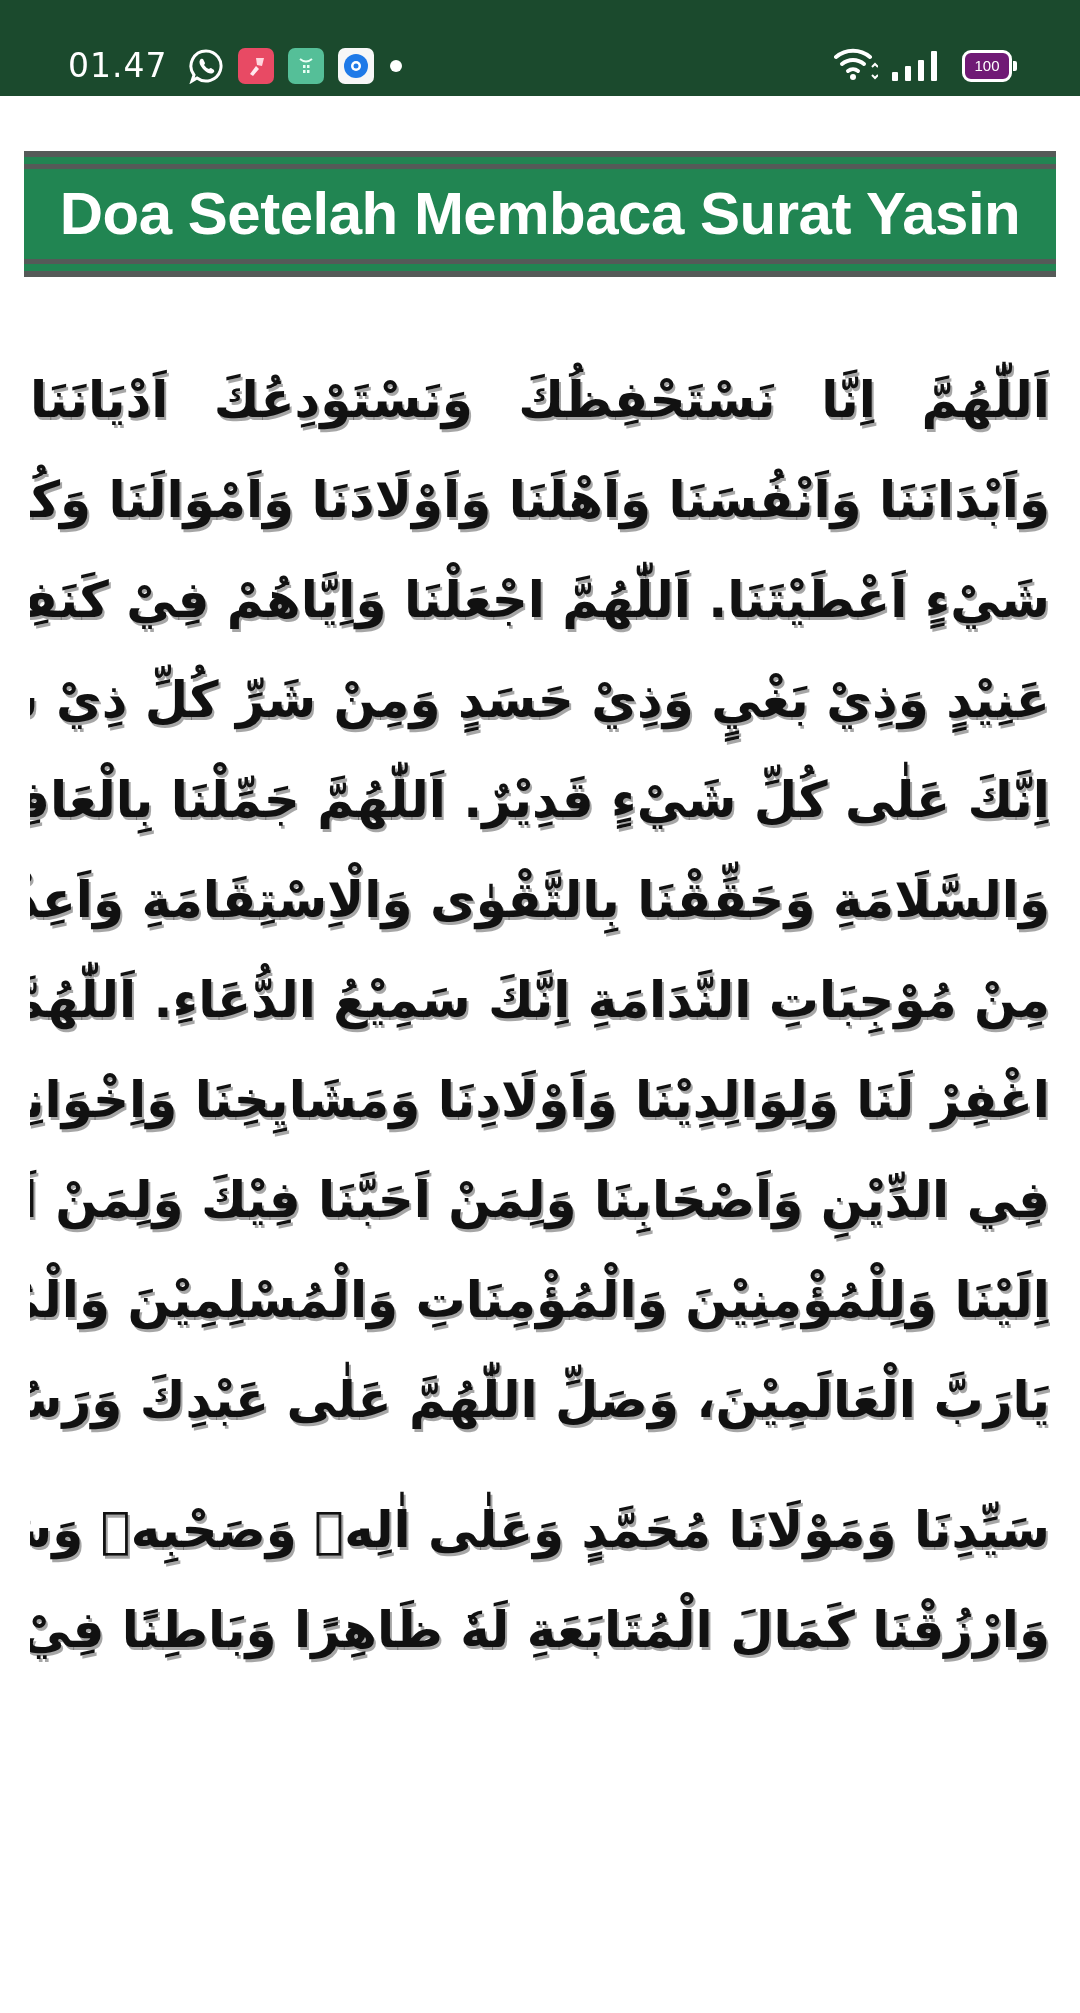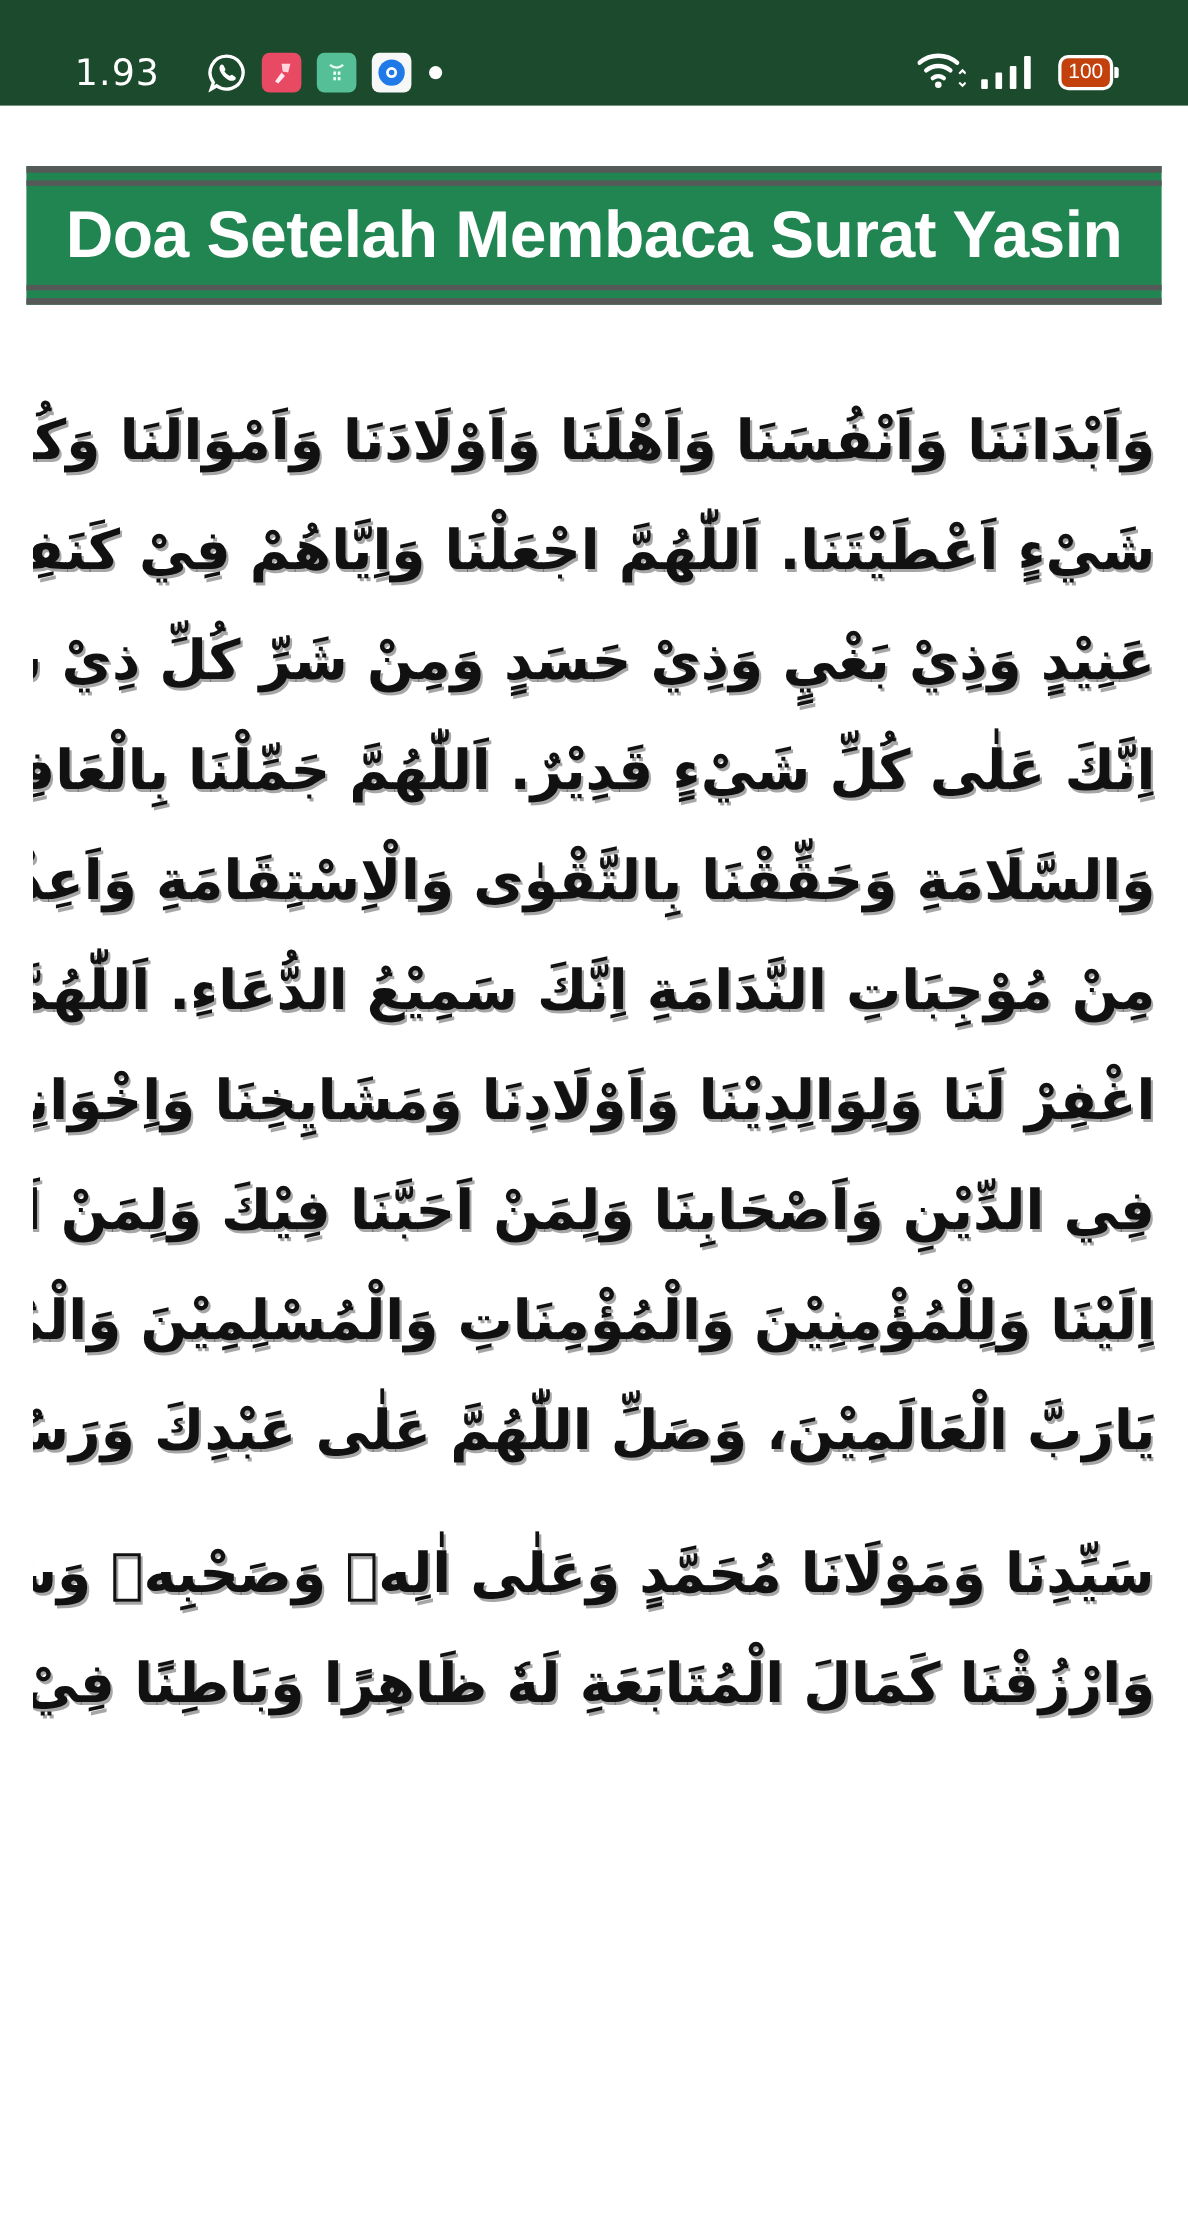--- a/index.html
+++ b/index.html
@@ -62,23 +62,23 @@
       height: 36px;
       display: flex;
       align-items: center;
     }
     .signal { display: flex; align-items: flex-end; height: 30px; margin: 0 18px 0 14px; }
     .signal span { display: block; width: 6px; background: #fff; margin-right: 7px; border-radius: 1px; }
     .battery {
       width: 44px; height: 26px;
       border: 3px solid #fff;
       border-radius: 9px;
-      background: #c2410c;
+      background: #701a75;
       color: #fff;
-      font-size: 19px;
+      font-size: 15px;
       line-height: 26px;
       text-align: center;
       position: relative;
       font-family: "Liberation Sans", sans-serif;
     }
     .battery::after {
       content: "";
       position: absolute;
       right: -8px; top: 8px;
       width: 4px; height: 10px;
@@ -139,21 +139,21 @@
       text-align-last: justify;
       text-shadow: 2px 3px 0 rgba(0,0,0,0.35);
       overflow: hidden;
     }
     .doa-gap { height: 30px; }
   </style>
 </head>
 <body>
 
 <div class="status-bar">
-  <div class="status-time">1.93</div>
+  <div class="status-time">01.47</div>
 
   <div class="notif-icons">
     <div class="notif-icon ic-whatsapp">
       <svg width="36" height="36" viewBox="0 0 36 36">
         <path d="M18 3 A15 15 0 1 1 9 30 L4 33 L6 27 A15 15 0 0 1 18 3 Z" fill="none" stroke="#fff" stroke-width="3"></path>
         <path d="M12 12 q1 -2 3 -1 l2 4 q0 1 -1 2 q2 3 5 4 q1 -1 2 -1 l3 2 q1 2 -1 3 q-4 2 -10 -4 q-5 -6 -3 -9z" fill="#fff"></path>
       </svg>
     </div>
     <div class="notif-icon ic-cleaner">
       <svg width="24" height="24" viewBox="0 0 24 24">
@@ -205,20 +205,21 @@
 
 <div class="title-banner">
   <div class="banner-stripe stripe-top-1"></div>
   <div class="banner-stripe stripe-top-2"></div>
   <div class="banner-title">Doa Setelah Membaca Surat Yasin</div>
   <div class="banner-stripe stripe-bot-1"></div>
   <div class="banner-stripe stripe-bot-2"></div>
 </div>
 
 <div class="doa-content">
+  <div class="doa-line">اَللّٰهُمَّ اِنَّا نَسْتَحْفِظُكَ وَنَسْتَوْدِعُكَ اَدْيَانَنَا</div>
   <div class="doa-line">وَاَبْدَانَنَا وَاَنْفُسَنَا وَاَهْلَنَا وَاَوْلَادَنَا وَاَمْوَالَنَا وَكُلَّ</div>
   <div class="doa-line">شَيْءٍ اَعْطَيْتَنَا. اَللّٰهُمَّ اجْعَلْنَا وَاِيَّاهُمْ فِيْ كَنَفِكَ</div>
   <div class="doa-line">عَنِيْدٍ وَذِيْ بَغْيٍ وَذِيْ حَسَدٍ وَمِنْ شَرِّ كُلِّ ذِيْ شَرٍّ</div>
   <div class="doa-line">اِنَّكَ عَلٰى كُلِّ شَيْءٍ قَدِيْرٌ. اَللّٰهُمَّ جَمِّلْنَا بِالْعَافِيَةِ</div>
   <div class="doa-line">وَالسَّلَامَةِ وَحَقِّقْنَا بِالتَّقْوٰى وَالْاِسْتِقَامَةِ وَاَعِذْنَا</div>
   <div class="doa-line">مِنْ مُوْجِبَاتِ النَّدَامَةِ اِنَّكَ سَمِيْعُ الدُّعَاءِ. اَللّٰهُمَّ</div>
   <div class="doa-line">اغْفِرْ لَنَا وَلِوَالِدِيْنَا وَاَوْلَادِنَا وَمَشَايِخِنَا وَاِخْوَانِنَا</div>
   <div class="doa-line">فِي الدِّيْنِ وَاَصْحَابِنَا وَلِمَنْ اَحَبَّنَا فِيْكَ وَلِمَنْ اَحْسَنَ</div>
   <div class="doa-line">اِلَيْنَا وَلِلْمُؤْمِنِيْنَ وَالْمُؤْمِنَاتِ وَالْمُسْلِمِيْنَ وَالْمُسْلِمَاتِ</div>
   <div class="doa-line">يَارَبَّ الْعَالَمِيْنَ، وَصَلِّ اللّٰهُمَّ عَلٰى عَبْدِكَ وَرَسُوْلِكَ</div>

